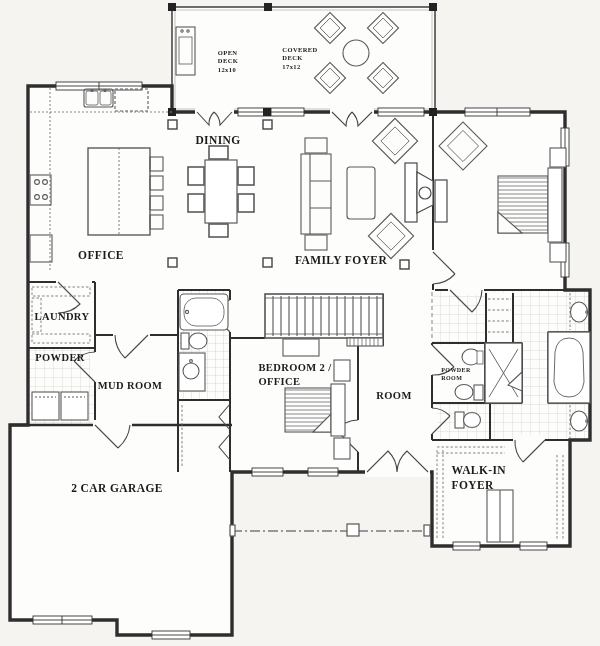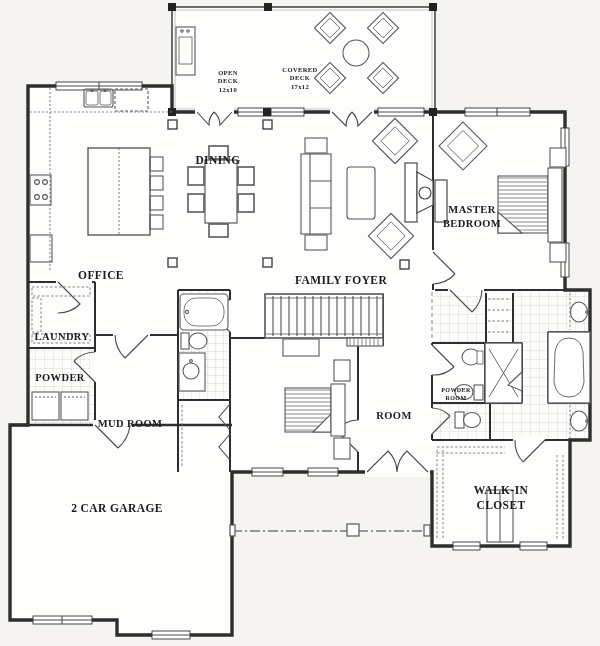--- a/index.html
+++ b/index.html
@@ -7,23 +7,23 @@
     --tile:#d2d1ca; --label:#1b1b1b;
   }
   html,body{margin:0;padding:0;background:var(--bg);}
   .plan-canvas{
     position:relative;width:600px;height:646px;background:var(--bg);
     font-family:"Liberation Serif", serif;overflow:hidden;
   }
   .plan-canvas svg{position:absolute;left:0;top:0;}
   .room-label{
     position:absolute;transform:translate(-50%,-50%);
-    color:var(--label);font-weight:700;text-align:center;
+    color:var(--label);font-weight:700;text-align:left;
     white-space:pre-line;line-height:1.3;letter-spacing:.4px;
-    font-family:"Liberation Serif", serif;pointer-events:none;margin-top:20px;
+    font-family:"Liberation Serif", serif;pointer-events:none;
   }
   .fs-lg{font-size:11.5px;} .fs-md{font-size:10.5px;} .fs-sm{font-size:6.5px;} .fs-xs{font-size:6px;}
 </style>
 </head>
 <body>
 
 <div class="plan-canvas">
 <svg width="600" height="646" viewBox="0 0 600 646">
   <defs>
     <pattern id="tile9" width="9" height="9" patternUnits="userSpaceOnUse">
@@ -381,23 +381,23 @@
 
   <div class="room-label fs-sm" style="left:228px;top:62px">OPEN
 DECK
 12x10</div>
   <div class="room-label fs-sm" style="left:300px;top:59px">COVERED
 DECK
 17x12</div>
   <div class="room-label fs-lg" style="left:218px;top:140px">DINING</div>
   <div class="room-label fs-lg" style="left:101px;top:255px">OFFICE</div>
   <div class="room-label fs-lg" style="left:341px;top:260px">FAMILY FOYER</div>
-  <div class="room-label fs-md" style="left:472px;top:197px">MASTER
-BEDROOM</div>
   <div class="room-label fs-md" style="left:62px;top:317px">LAUNDRY</div>
   <div class="room-label fs-md" style="left:60px;top:358px">POWDER</div>
-  <div class="room-label fs-md" style="left:130px;top:404px">MUD ROOM</div>
+  <div class="room-label fs-md" style="left:130px;top:386px">MUD ROOM</div>
+  <div class="room-label fs-md" style="left:295px;top:375px">BEDROOM 2 /
+OFFICE</div>
   <div class="room-label fs-md" style="left:394px;top:396px">ROOM</div>
   <div class="room-label fs-xs" style="left:456px;top:375px">POWDER
 ROOM</div>
   <div class="room-label fs-lg" style="left:117px;top:488px">2 CAR GARAGE</div>
-  <div class="room-label fs-lg" style="left:501px;top:478px">WALK-IN CLOSET</div>
+  <div class="room-label fs-lg" style="left:501px;top:478px">WALK-IN FOYER</div>
 </div>
 
 </body></html>

